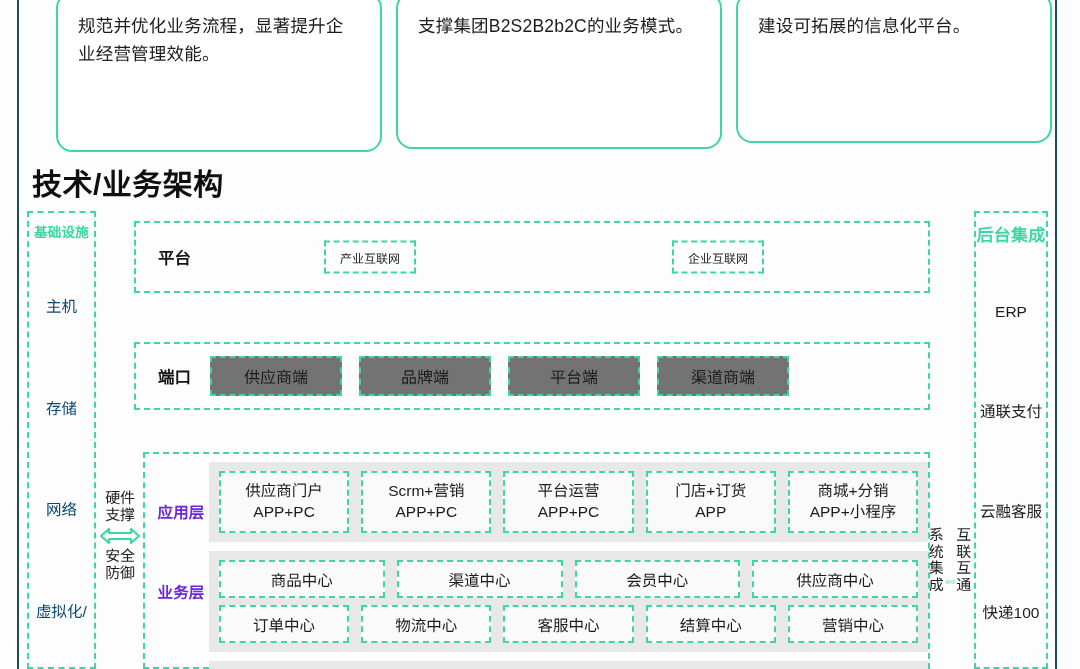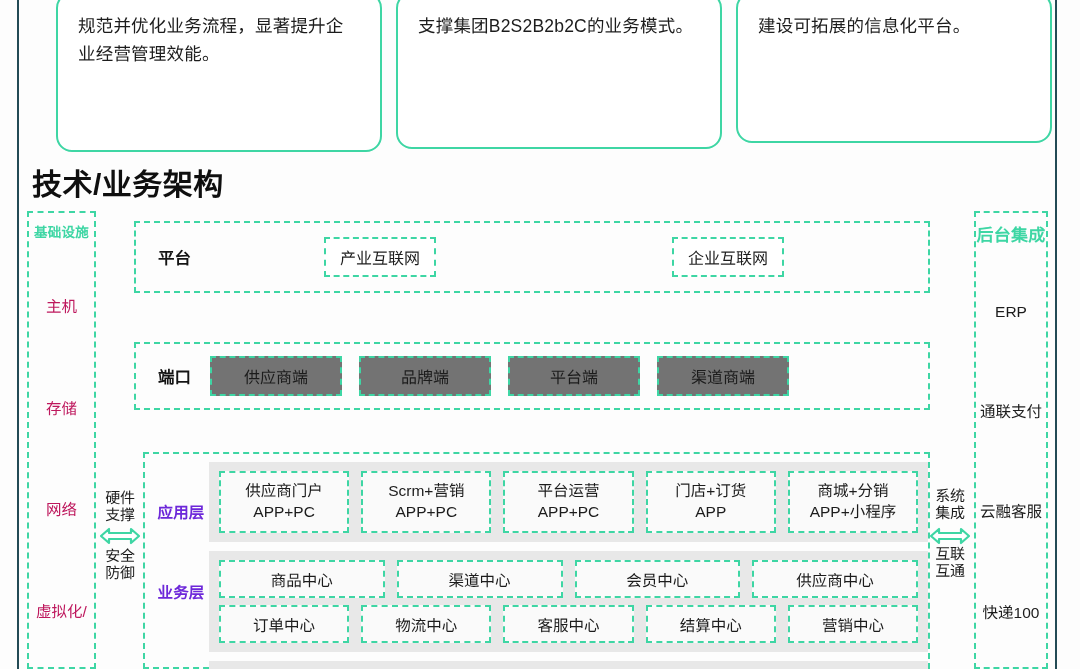--- a/index.html
+++ b/index.html
@@ -49,30 +49,30 @@
     position: absolute; left: 27px; top: 211px;
     width: 69px; height: 458px;
     display: flex; flex-direction: column; align-items: center;
   }
   .infra-head {
     margin-top: 8px;
     font-size: 13.5px; font-weight: bold; color: #3ed6a4; letter-spacing: .3px;
   }
   .infra-list { flex: 1; width: 100%; display: flex; flex-direction: column;
                 justify-content: space-around; align-items: center; padding: 16px 0 4px 0; }
-  .infra-item { font-size: 15.5px; color: #be185d; text-align: center; line-height: 1.2; }
+  .infra-item { font-size: 15.5px; color: #0c4a6e; text-align: center; line-height: 1.2; }
 
   
   .conn-left {
     position: absolute; left: 98px; top: 478px; width: 44px; height: 116px;
     display: flex; flex-direction: column; align-items: center; justify-content: center;
   }
   .conn-right {
     position: absolute; left: 928px; top: 478px; width: 44px; height: 116px;
-    display: flex; flex-direction: column; align-items: center; justify-content: center; font-family: Liberation Mono, monospace;
+    display: flex; align-items: flex-end; justify-content: center;
   }
   .conn-txt {
     font-size: 15px; color: #1c1c1c; text-align: center; line-height: 1.12;
     letter-spacing: -.2px;
   }
   .arrow-ico { display: block; margin: 2px 0; }
 
   
   .backend {
     position: absolute; left: 974px; top: 211px;
@@ -93,21 +93,21 @@
     display: flex; align-items: center;
   }
   .row-label {
     font-size: 16.5px; font-weight: bold; color: #141414;
     width: 74px; text-align: left; padding-left: 22px; flex: none;
   }
   .platform { left: 134px; top: 221px; width: 796px; height: 72px; }
   .platform .chip { position: absolute; top: 50%; transform: translateY(-50%); }
   .chip {
     border: 2px dashed #3ed6a4; background: #ffffff;
-    font-size: 16px; color: #1c1c1c;
+    font-size: 12px; color: #1c1c1c;
     padding: 6px 14px; text-align: center; white-space: nowrap;
   }
   .chip-ind  { left: 188px; }
   .chip-ent  { left: 536px; }
 
   
   .ports { left: 134px; top: 342px; width: 796px; height: 68px; }
   .ports-inner { display: flex; align-items: center; gap: 17px; }
   .port-chip {
     border: 2px dashed #3ed6a4; background: #737373;

